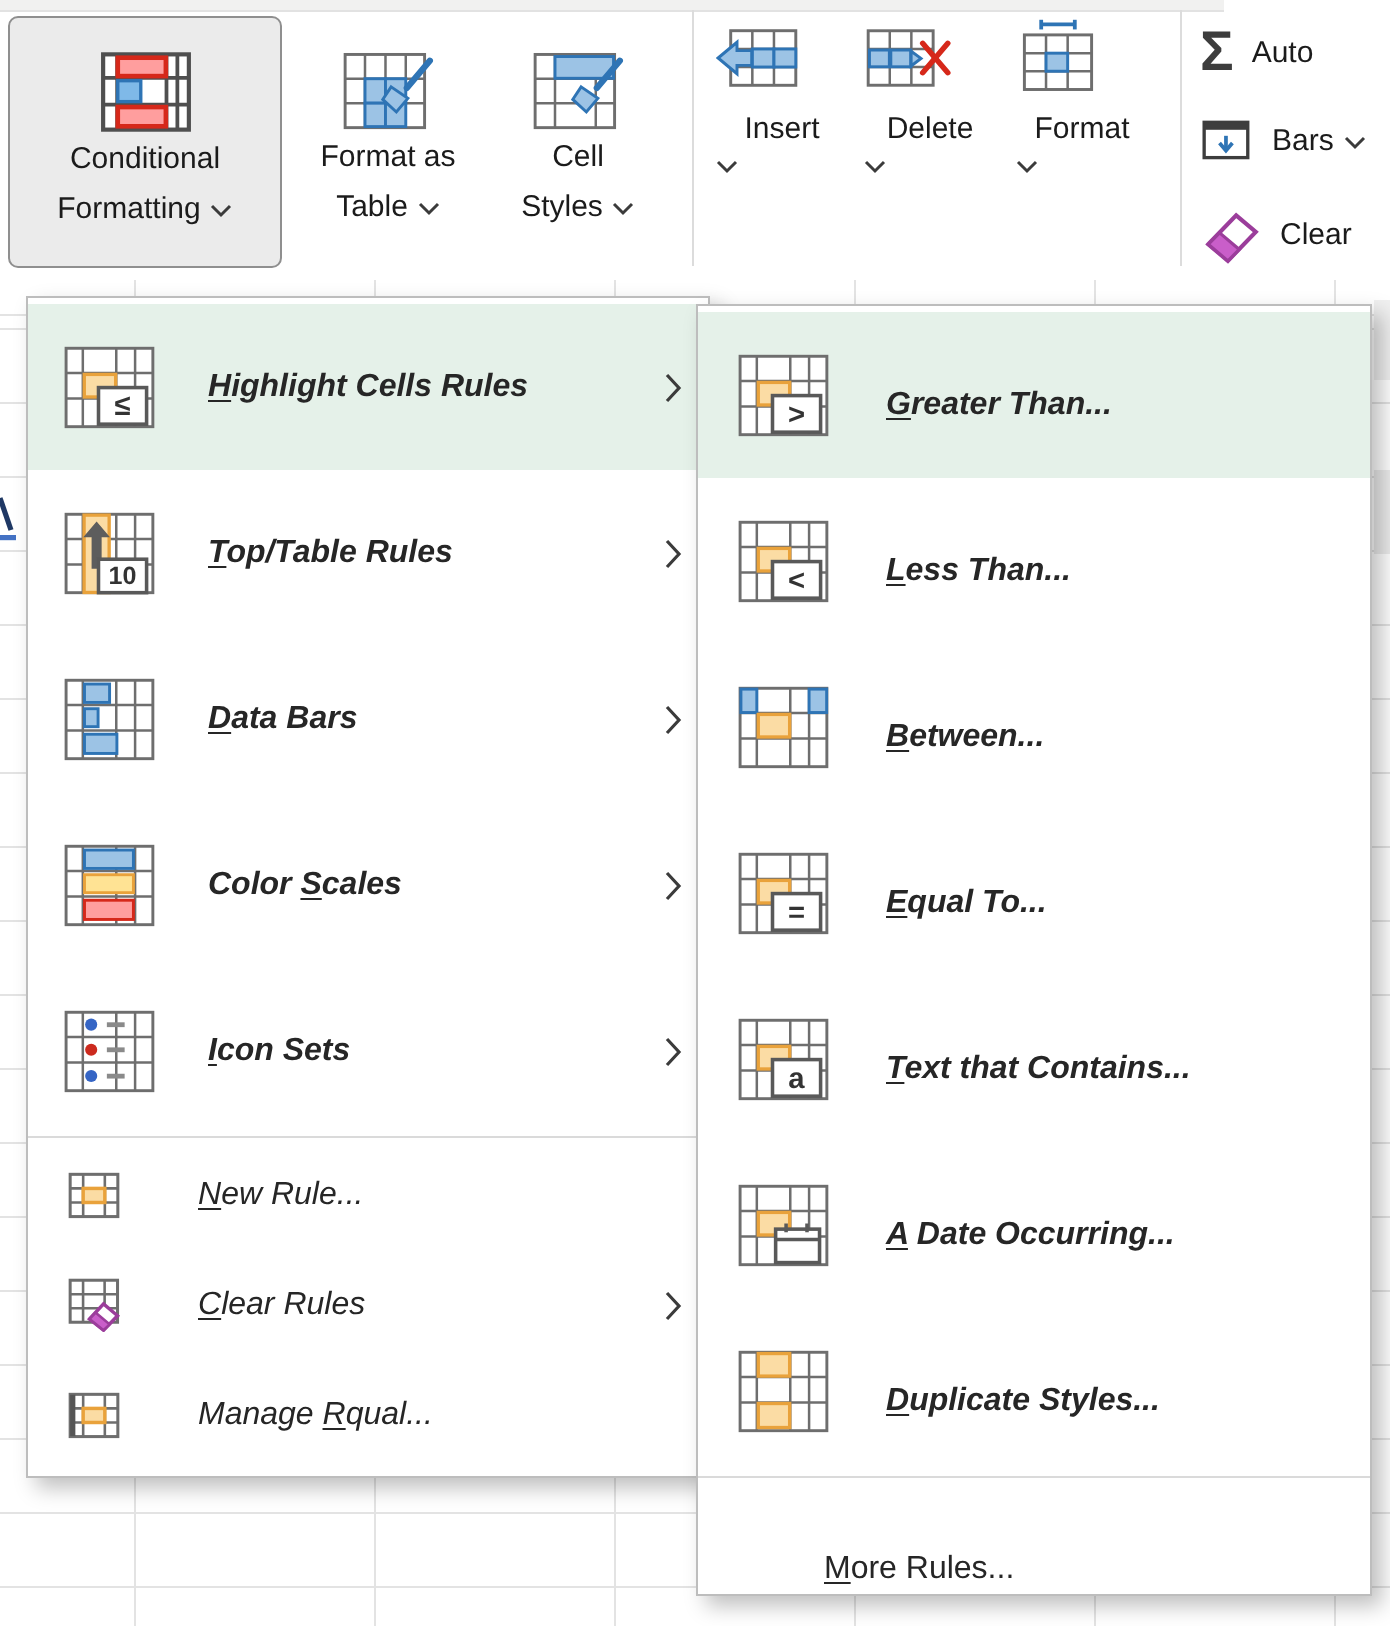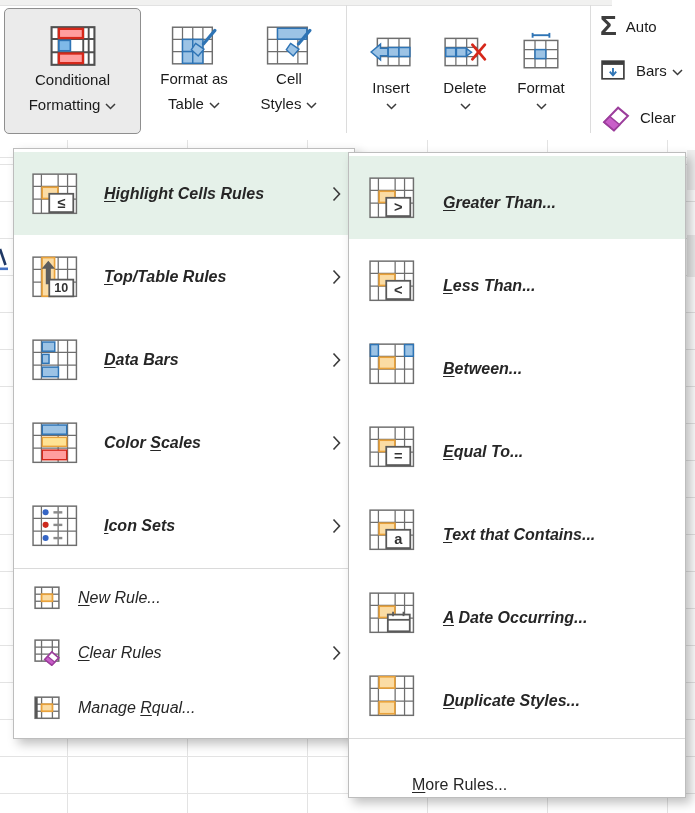--- a/index.html
+++ b/index.html
@@ -17,42 +17,42 @@
 
   
   .ribbon{position:absolute;left:0;top:0;width:695px;height:140px;background:#fff;z-index:2;color:#1b1b1b;}
   .topband{position:absolute;left:0;top:0;width:612px;height:5px;background:#f1f1f0;border-bottom:1px solid #e2e2e2;}
   .rib-big{position:absolute;top:8px;display:flex;flex-direction:column;align-items:center;}
   .rib-big .icn{height:58px;display:flex;align-items:flex-end;}
   .rib-lbl{font-size:15px;line-height:25px;text-align:center;white-space:nowrap;}
   .cfbtn{left:4px;width:137px;height:126px;background:#ebebeb;border:1px solid #8f8f8f;border-radius:5px;box-sizing:border-box;}
   .fatbtn{left:146px;width:96px;}
   .csbtn{left:246px;width:86px;}
-  .rib-small{position:absolute;top:27px;width:66px;display:flex;flex-direction:column;align-items:center;}
+  .rib-small{position:absolute;top:4px;width:66px;display:flex;flex-direction:column;}
   .rib-small .icn{height:50px;display:flex;align-items:center;}
   .rib-small .rib-lbl{line-height:22px;}
   .rib-small .chevrow{margin-top:4px;}
   .vdiv{position:absolute;top:5px;height:128px;width:1px;background:#dcdcdc;}
   .rrow{position:absolute;left:600px;width:120px;display:flex;align-items:center;gap:9px;font-size:15px;white-space:nowrap;}
   .chev-inline{margin-left:5px;}
 
   
   .menu{position:absolute;left:13px;top:148px;width:342px;background:#fff;border:1px solid #bdbdbd;
         box-shadow:5px 5px 10px rgba(0,0,0,.25);padding:3px 0;z-index:3;box-sizing:border-box;}
   .submenu{position:absolute;left:348px;top:152px;width:338px;background:#fff;border:1px solid #bdbdbd;
         box-shadow:5px 5px 10px rgba(0,0,0,.25);padding:3px 0;z-index:4;box-sizing:border-box;}
   .mi{display:flex;align-items:center;height:83px;}
   .mi.hl{background:#e5f1e9;}
   .mi .ico{width:60px;margin-left:18px;display:flex;align-items:center;flex:0 0 auto;}
   .submenu .mi .ico{margin-left:20px;}
   .mi .lbl{flex:1;font-size:16px;font-weight:bold;color:#262626;margin-left:12px;white-space:nowrap;font-style:italic;}
   .submenu .mi .lbl{margin-left:14px;margin-top:10px;}
   .mi .chev{width:36px;display:flex;justify-content:center;flex:0 0 auto;}
   .msep{height:1px;background:#dadada;margin:1px 0;}
-  .mi.small{height:55px;}
+  .mi.small{height:55px;gap:21px;}
   .mi.small .ico{width:34px;margin-left:20px;}
   .mi.small .lbl{font-weight:normal;margin-left:10px;}
   .more{height:54px;display:flex;align-items:flex-end;padding-left:63px;font-size:16px;color:#262626;}
   .u{text-decoration:underline;text-underline-offset:2px;}
 
   
   .cw{fill:#fff;stroke:#6e6e6e;stroke-width:1.4;}
   .gl{stroke:#6e6e6e;stroke-width:1.2;}
   .oc{fill:#fbdca4;stroke:#e9a23b;stroke-width:1.6;}
   .bc{fill:#9cc3e5;stroke:#2e74b5;stroke-width:1.4;}

